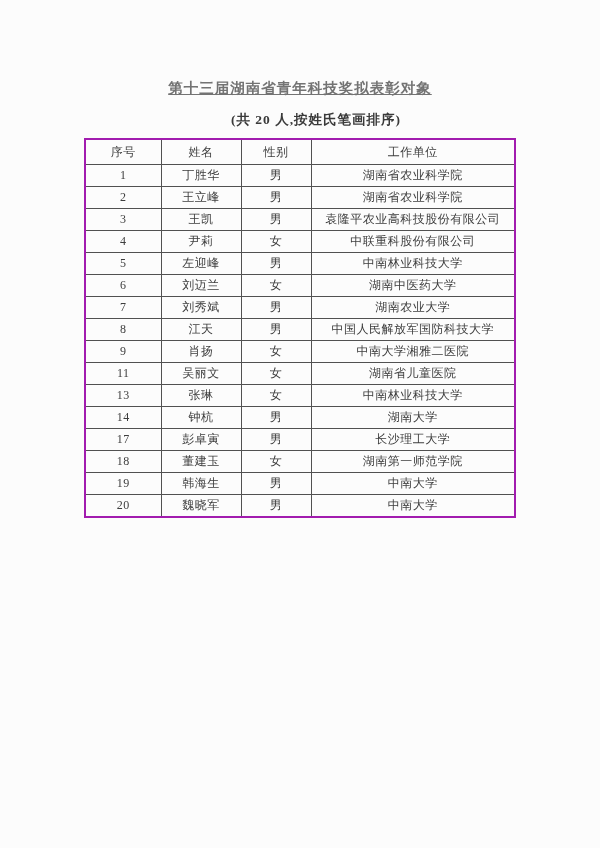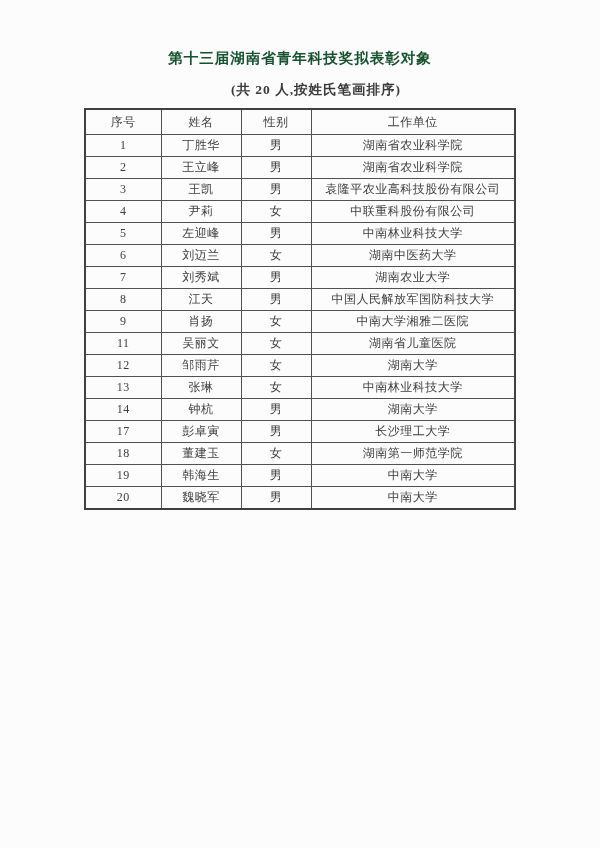--- a/index.html
+++ b/index.html
@@ -15,44 +15,45 @@
     overflow: hidden;
   }
   .page {
     position: relative;
     width: 600px;
     height: 848px;
     background: #fcfcfc;
   }
   .doc-title {
     margin: 0;
-    padding-top: 48px;
+    padding-top: 78px;
     text-align: center;
     font-size: 14.5px;
     line-height: 20px;
     font-weight: 600;
     letter-spacing: 1px;
-    color: #14532d;
+    color: #737373;
+    text-decoration: underline;
   }
   .doc-subtitle {
     margin-top: 13px;
     text-align: center;
     font-size: 13.5px;
     line-height: 18px;
     font-weight: 600;
     letter-spacing: 1px;
     color: #3a3a3a;
     padding-left: 32px;
   }
   table.award-table {
     margin: 9px auto 0 auto;
     width: 430px;
     border-collapse: collapse;
     table-layout: fixed;
-    border: 2px solid #404040;
+    border: 2px solid #a21caf;
   }
   .award-table col.c-num  { width: 76px; }
   .award-table col.c-name { width: 80px; }
   .award-table col.c-sex  { width: 70px; }
   .award-table col.c-unit { width: 204px; }
   .award-table th, .award-table td {
     border: 1.5px solid #515151;
     text-align: center;
     vertical-align: middle;
     font-size: 12px;
@@ -145,26 +146,20 @@
           <td>女</td>
           <td>中南大学湘雅二医院</td>
         </tr>
         <tr>
           <td>11</td>
           <td>吴丽文</td>
           <td>女</td>
           <td>湖南省儿童医院</td>
         </tr>
         <tr>
-          <td>12</td>
-          <td>邹雨芹</td>
-          <td>女</td>
-          <td>湖南大学</td>
-        </tr>
-        <tr>
           <td>13</td>
           <td>张琳</td>
           <td>女</td>
           <td>中南林业科技大学</td>
         </tr>
         <tr>
           <td>14</td>
           <td>钟杭</td>
           <td>男</td>
           <td>湖南大学</td>

